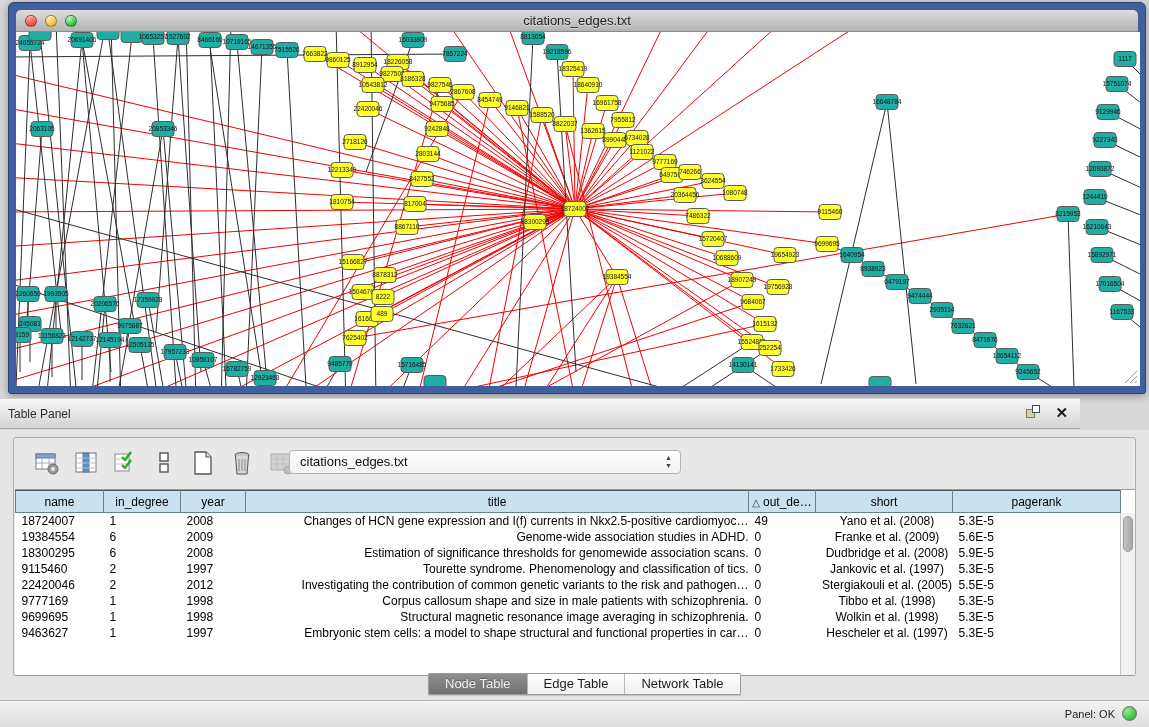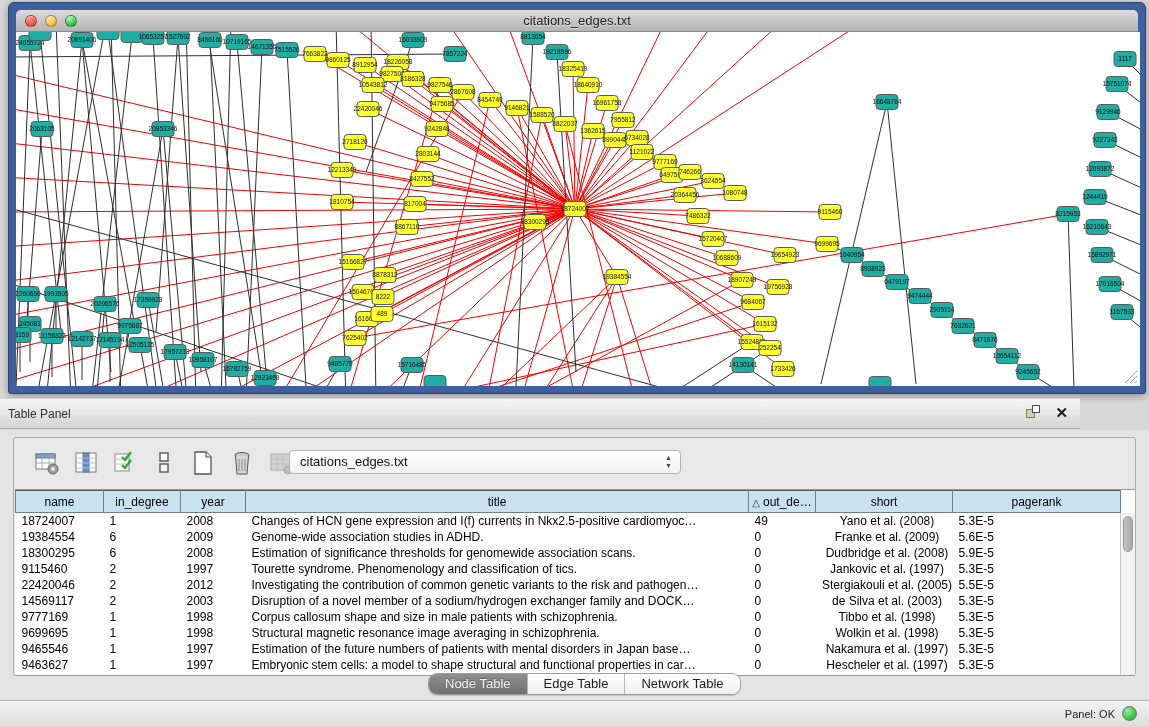--- a/index.html
+++ b/index.html
@@ -49,32 +49,32 @@
     background:linear-gradient(#ffffff,#f2f2f2); border:1px solid #b3b3b3; border-radius:4px;
     font-size:13px; color:#111; line-height:22px; padding-left:10px; }
   .stepper { position:absolute; right:8px; top:3px; font-size:7px; color:#444; line-height:8px; text-align:center; }
 
   .tablewrap { position:absolute; left:1px; top:51px; width:1120px; height:187px;
     background:#fff; border-top:1px solid #9a9a9a; border-bottom:1px solid #9a9a9a; }
   table.datatable { border-collapse:collapse; table-layout:fixed; width:1105px; font-size:12px; color:#000; }
   table.datatable th { background:#c9e2f1; border:1px solid #6f7f88; border-top:1px solid #555;
     height:22px; font-weight:normal; font-size:12px; text-align:center; overflow:hidden; white-space:nowrap; }
   table.datatable td { height:16px; padding:0 0 0 6px; overflow:hidden; white-space:nowrap; }
-  td.c-title { padding-left:30px; }
+  td.c-title { padding-left:30px;text-align:right; }
   td.c-short { text-align:center; padding-left:0; }
   .sort-tri { font-size:10px; margin-right:3px; color:#234; }
   .vscroll { position:absolute; right:0; top:23px; bottom:0; width:15px;
     background:#f2f2f2; border-left:1px solid #c6c6c6; }
   .vthumb { position:absolute; left:2px; top:3px; width:10px; height:36px;
     background:linear-gradient(90deg,#c3c3c3,#a8a8a8); border-radius:5px; border:1px solid #9b9b9b; }
 
   
   .tabsrow { position:absolute; left:0; top:672px; width:1149px; height:24px; }
   .seg { position:absolute; left:428px; top:1px; height:22px; display:flex;
-    border:1px solid #9c9c9c; border-radius:9px; overflow:hidden; background:#fdfdfd;
+    border:1px solid #9c9c9c; border-radius:1px; overflow:hidden; background:#fdfdfd;
     box-shadow:0 1px 1px rgba(0,0,0,.15); }
   .seg-btn { padding:0 16px; font-size:13px; color:#1c1c1c; line-height:20px;
     border-right:1px solid #b7b7b7; background:linear-gradient(#ffffff,#efefef); }
   .seg-btn:last-child { border-right:none; }
   .seg-btn.active { background:linear-gradient(#8f8f8f,#707070); color:#f2f2f2;
     text-shadow:0 -1px 0 rgba(0,0,0,.3); }
 
   
   .statusbar { position:absolute; left:0; top:700px; width:1149px; height:27px;
     background:linear-gradient(#f2f2f2,#dddddd); border-top:1px solid #b5b5b5; }
@@ -892,56 +892,38 @@
             <tr>
               <td>22420046</td>
               <td>2</td>
               <td>2012</td>
               <td class="c-title">Investigating the contribution of common genetic variants to the risk and pathogen…</td>
               <td>0</td>
               <td class="c-short">Stergiakouli et al. (2005)</td>
               <td>5.5E-5</td>
             </tr>
             <tr>
-              <td>14569117</td>
-              <td>2</td>
-              <td>2003</td>
-              <td class="c-title">Disruption of a novel member of a sodium/hydrogen exchanger family and DOCK…</td>
-              <td>0</td>
-              <td class="c-short">de Silva et al. (2003)</td>
-              <td>5.3E-5</td>
-            </tr>
-            <tr>
               <td>9777169</td>
               <td>1</td>
               <td>1998</td>
               <td class="c-title">Corpus callosum shape and size in male patients with schizophrenia.</td>
               <td>0</td>
               <td class="c-short">Tibbo et al. (1998)</td>
               <td>5.3E-5</td>
             </tr>
             <tr>
               <td>9699695</td>
               <td>1</td>
               <td>1998</td>
               <td class="c-title">Structural magnetic resonance image averaging in schizophrenia.</td>
               <td>0</td>
               <td class="c-short">Wolkin et al. (1998)</td>
               <td>5.3E-5</td>
             </tr>
             <tr>
-              <td>9465546</td>
-              <td>1</td>
-              <td>1997</td>
-              <td class="c-title">Estimation of the future numbers of patients with mental disorders in Japan base…</td>
-              <td>0</td>
-              <td class="c-short">Nakamura et al. (1997)</td>
-              <td>5.3E-5</td>
-            </tr>
-            <tr>
               <td>9463627</td>
               <td>1</td>
               <td>1997</td>
               <td class="c-title">Embryonic stem cells: a model to shape structural and functional properties in car…</td>
               <td>0</td>
               <td class="c-short">Hescheler et al. (1997)</td>
               <td>5.3E-5</td>
             </tr>
           </tbody>
       </table>

